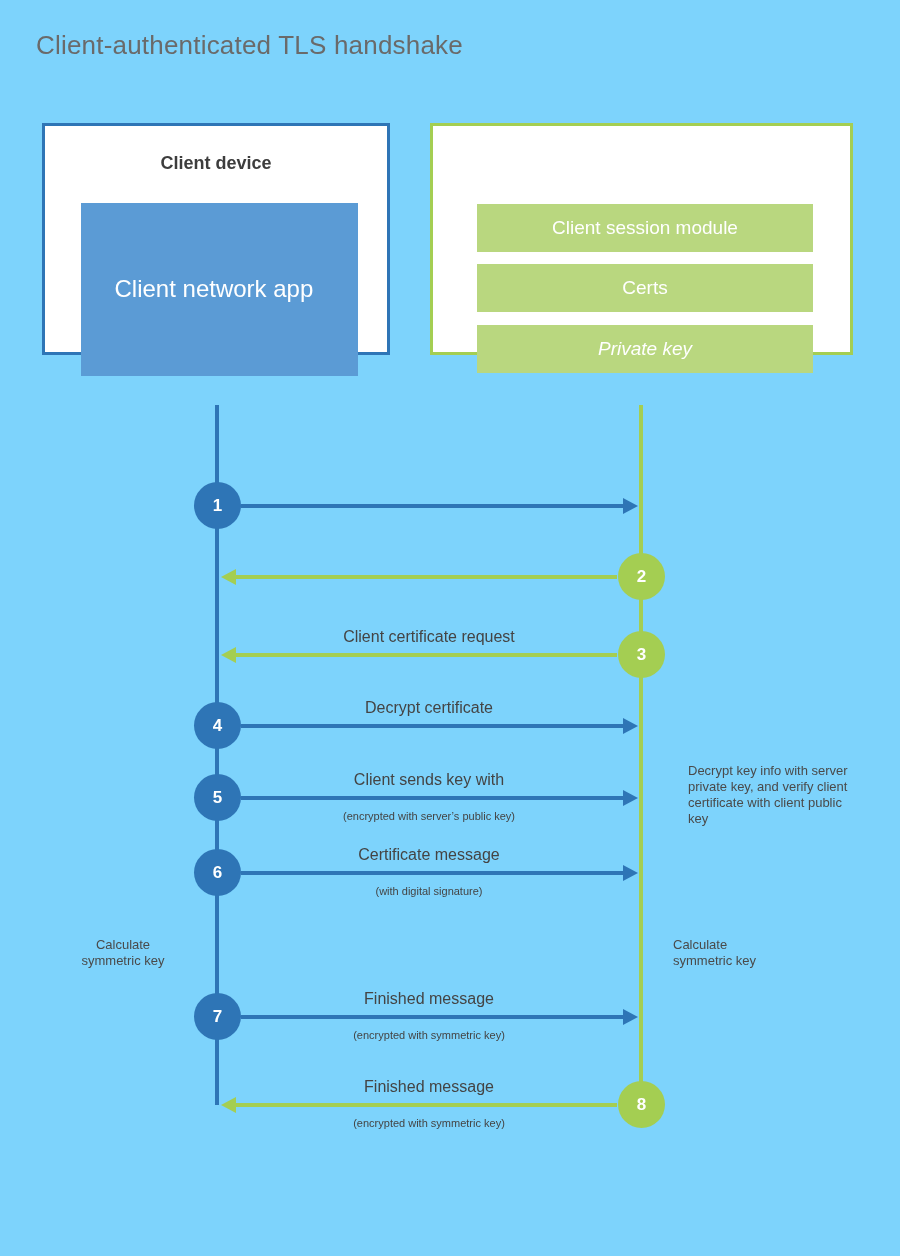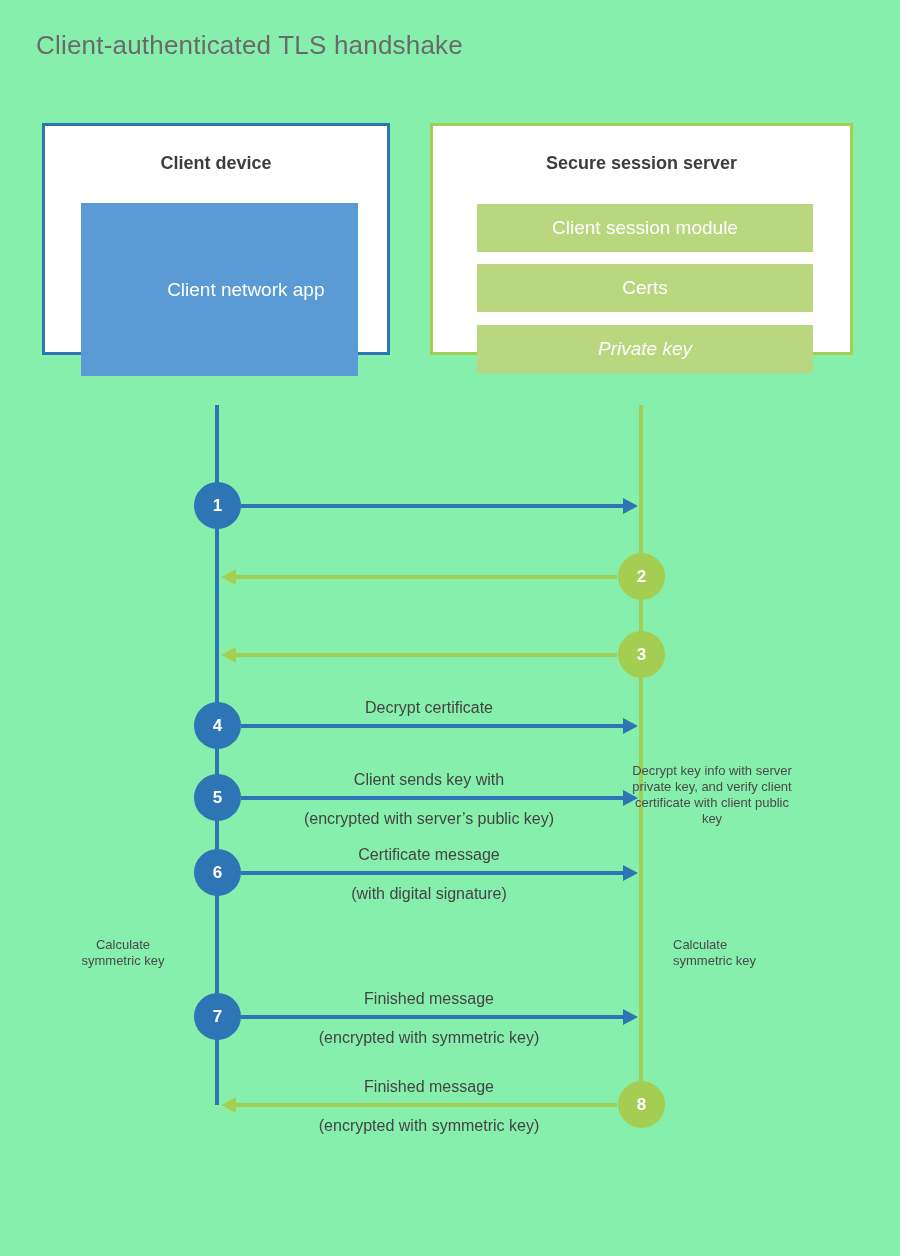--- a/index.html
+++ b/index.html
@@ -7,42 +7,42 @@
     --c-blue-fill:#5b9bd5;
     --c-green:#a4ce52;
     --c-green-fill:#b9d77f;
     --c-title:#6a6a6a;
     --c-text:#444444;
   }
   *{margin:0;padding:0;box-sizing:border-box;}
   html,body{background:#ffffff;}
   body{font-family:"Liberation Sans","DejaVu Sans",sans-serif;}
   .canvas{
-    position:relative;width:900px;height:1256px;background:#86efac;overflow:hidden;
+    position:relative;width:900px;height:1256px;background:#7dd3fc;overflow:hidden;
   }
   .page-title{
     position:absolute;left:36px;top:30px;
     font-size:26px;font-weight:300;letter-spacing:.2px;color:var(--c-title,#6a6a6a);
   }
   
   .actor-box{position:absolute;top:123px;height:232px;background:#fff;}
   .actor-box.client{left:42px;width:348px;border:3px solid var(--c-blue,#2e75b6);}
   .actor-box.server{left:430px;width:423px;border:3px solid var(--c-green,#a4ce52);}
   .actor-title{
     position:absolute;top:27px;left:0;width:100%;text-align:center;
     font-size:18px;font-weight:bold;color:#3d3d3d;
   }
   .app-box{
     position:absolute;left:36px;top:77px;width:277px;height:173px;
     background:var(--c-blue-fill,#5b9bd5);
     display:flex;align-items:center;justify-content:center;
   }
   .app-box span{
-    display:block;width:210px;text-align:right;
-    color:#fff;font-size:19px;line-height:1.35;
+    display:block;width:210px;text-align:left;
+    color:#fff;font-size:24px;line-height:1.35;
   }
   .module-bar{
     position:absolute;left:44px;width:336px;height:48px;
     background:var(--c-green-fill,#b9d77f);
     display:flex;align-items:center;justify-content:center;
     color:#fff;font-size:19px;
   }
   .module-bar.m0{top:78px;}
   .module-bar.m1{top:138px;}
   .module-bar.m2{top:199px;font-style:italic;}
@@ -72,58 +72,58 @@
     border-right:15px solid var(--c-green,#a4ce52);
     border-top:8px solid transparent;border-bottom:8px solid transparent;
   }
   
   .msg-label{
     position:absolute;left:217px;width:424px;text-align:center;
     font-size:16px;color:var(--c-text,#444);
   }
   .msg-sublabel{
     position:absolute;left:217px;width:424px;text-align:center;
-    font-size:16px;color:var(--c-text,#444);
+    font-size:11px;color:var(--c-text,#444);
   }
   
   .note{font-size:13px;line-height:1.22;color:#4a4a4a;position:absolute;}
-  .note.decrypt{left:632px;top:763px;width:160px;text-align:center;}
+  .note.decrypt{left:688px;top:763px;width:160px;text-align:left;}
   .note.calc-client{left:72px;top:937px;width:102px;text-align:center;}
   .note.calc-server{left:673px;top:937px;width:110px;text-align:left;}
 </style>
 </head>
 <body>
 
 <div class="canvas">
 
   <div class="page-title">Client-authenticated TLS handshake</div>
 
   <div class="actor-box client">
     <div class="actor-title">Client device</div>
     <div class="app-box">
       <span>Client network app</span>
     </div>
   </div>
 
   <div class="actor-box server">
-    <div class="actor-title">Secure session server</div>
     <div class="module-bar m0">Client session module</div>
     <div class="module-bar m1">Certs</div>
     <div class="module-bar m2">Private key</div>
   </div>
 
   <div class="lifeline client"></div>
   <div class="lifeline server"></div>
 
   <div class="arrow right" style="top:504px"></div>
   <div class="badge blue" style="top:482px">1</div>
 
   <div class="arrow left" style="top:575px"></div>
   <div class="badge green" style="top:553px">2</div>
 
+  <div class="msg-label" style="top:628px">Client certificate request</div>
   <div class="arrow left" style="top:653px"></div>
   <div class="badge green" style="top:631px">3</div>
 
   <div class="msg-label" style="top:699px">Decrypt certificate</div>
   <div class="arrow right" style="top:724px"></div>
   <div class="badge blue" style="top:702px">4</div>
 
   <div class="msg-label" style="top:771px">Client sends key with</div>
   <div class="arrow right" style="top:796px"></div>
   <div class="badge blue" style="top:774px">5</div>

